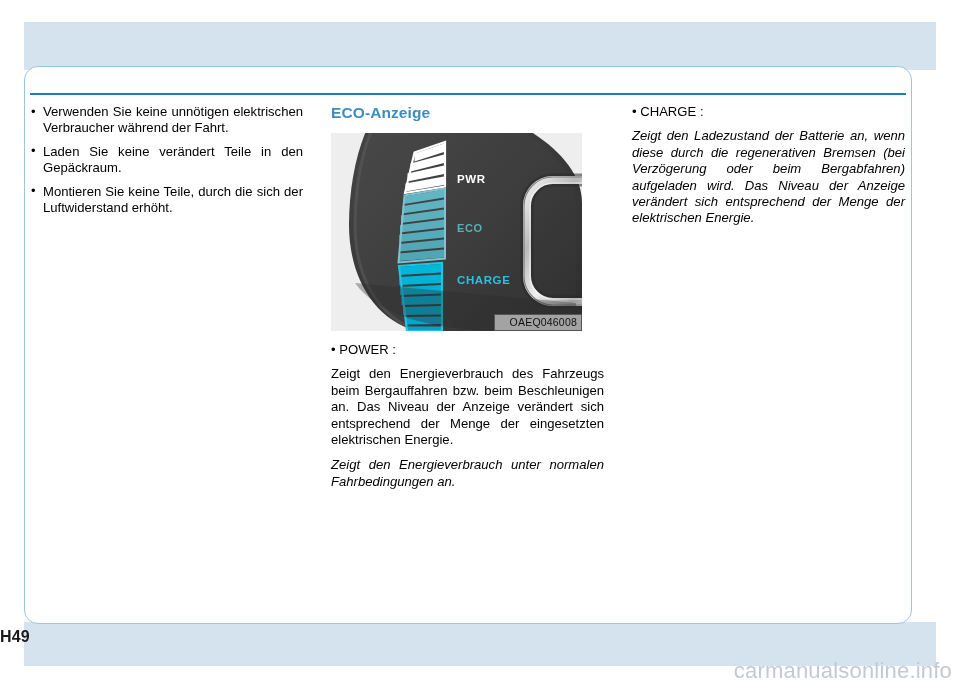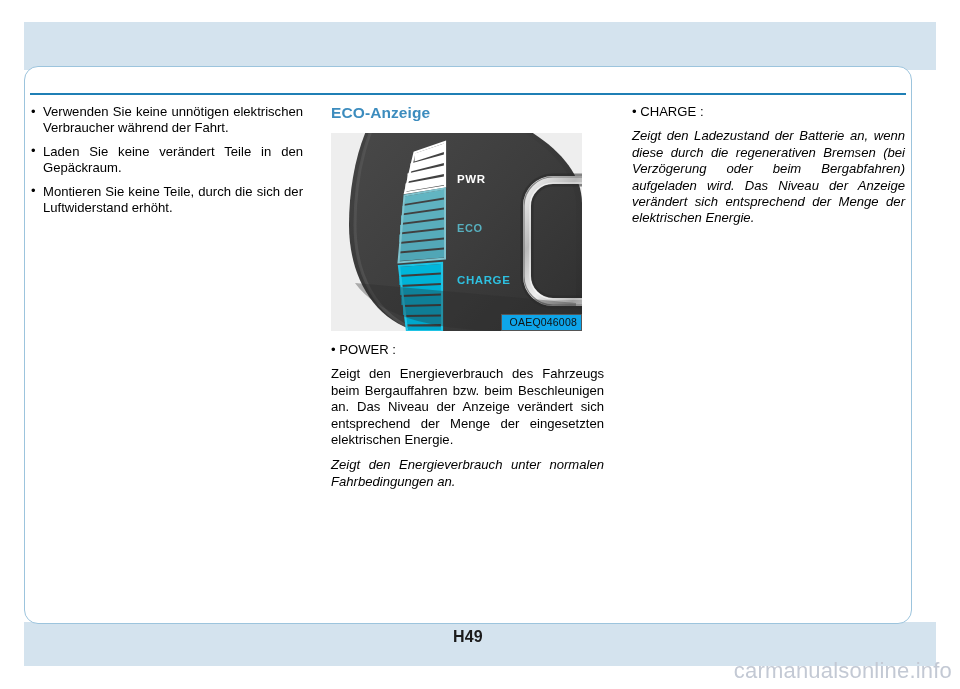--- a/index.html
+++ b/index.html
@@ -39,21 +39,21 @@
     width: 888px; height: 558px;
     background: #ffffff;
     border: 1px solid #9cc4dd;
     border-radius: 14px;
     box-sizing: border-box;
   }
   .page-number {
     position: absolute;
     left: 0; top: 628px;
     width: 936px;
-    text-align: center;
+    text-align: left;
     font-size: 16px;
     font-weight: bold;
     color: #1a1a1a;
     letter-spacing: 0.2px;
   }
   .watermark {
     position: absolute;
     left: 0; top: 658px;
     width: 952px;
     text-align: right;
@@ -131,26 +131,26 @@
     width: 251px;
     height: 198px;
     background: #eeeeee;
     margin: 0 0 11px 0;
     overflow: hidden;
   }
   .figure svg { display: block; }
   .code-box {
     position: absolute;
     right: 0; bottom: 0;
-    background: #0ea5e9;
+    background: #a3a3a3;
     border: 1px solid #555555;
     font-size: 10.5px;
     line-height: 13px;
     color: #111111;
-    padding: 1px 4px 1px 8px;
+    padding: 1px 4px 1px 15px;
     letter-spacing: 0.2px;
   }
 </style>
 </head>
 <body>
 
 <div id="page">
 
   <div class="band-top"></div>
   <div class="band-bottom"></div>

